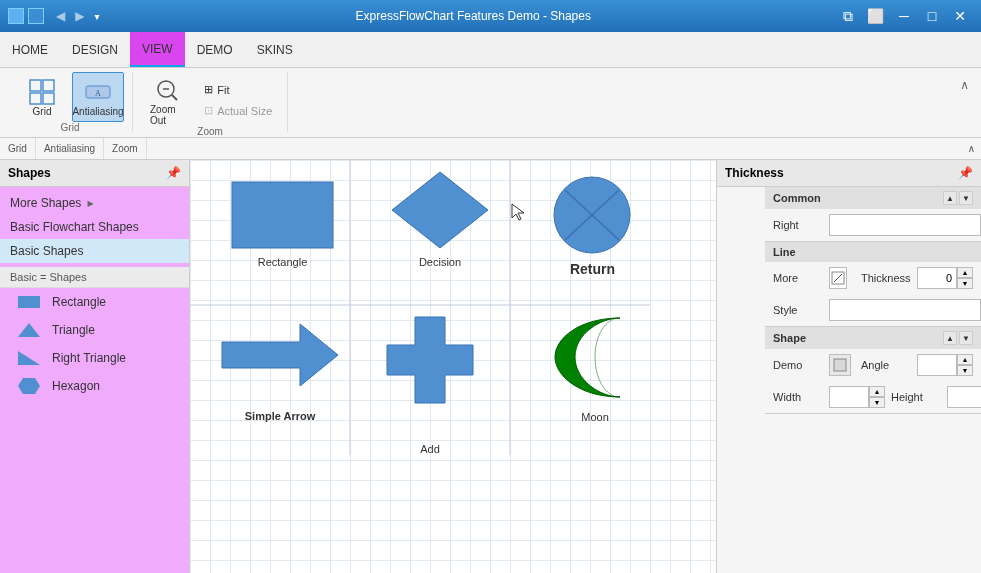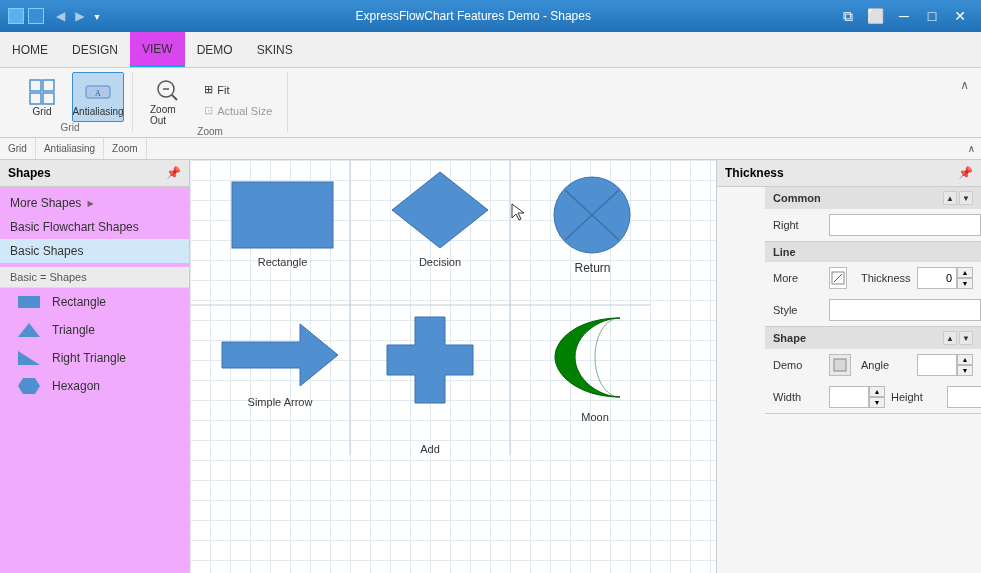--- a/index.html
+++ b/index.html
@@ -439,24 +439,24 @@
         </svg>
         <span style="font-size:11px;color:#333;">Decision</span>
       </div>
 
       <div style="position:absolute;left:360px;top:15px;display:flex;flex-direction:column;align-items:center;gap:6px;">
         <svg width="85" height="80" viewBox="0 0 85 80">
           <circle cx="42" cy="40" r="38" fill="#5090d0" stroke="#3a70b0" stroke-width="1"></circle>
           <line x1="15" y1="15" x2="69" y2="65" stroke="#3a70b0" stroke-width="1.5"></line>
           <line x1="69" y1="15" x2="15" y2="65" stroke="#3a70b0" stroke-width="1.5"></line>
         </svg>
-        <span style="font-size:12px;color:#333;">Return</span>
-      </div>
-
-      <div style="position:absolute;left:30px;top:160px;display:flex;flex-direction:column;align-items:center;gap:6px;">
+        <span style="font-size:14px;color:#333;font-weight:bold;">Return</span>
+      </div>
+
+      <div style="position:absolute;left:30px;top:160px;display:flex;flex-direction:column;align-items:center;gap:20px;font-weight:bold;">
         <svg width="120" height="70" viewBox="0 0 120 70">
           <polygon points="118,35 80,4 80,22 2,22 2,48 80,48 80,66" fill="#5090d0" stroke="#3a70b0" stroke-width="1"></polygon>
         </svg>
         <span style="font-size:11px;color:#333;">Simple Arrow</span>
       </div>
 
       <div style="position:absolute;left:195px;top:155px;display:flex;flex-direction:column;align-items:center;gap:6px;">
         <svg width="90" height="90" viewBox="0 0 90 90">
           <polygon points="30,2 60,2 60,30 88,30 88,60 60,60 60,88 30,88 30,60 2,60 2,30 30,30" fill="#5090d0" stroke="#3a70b0" stroke-width="1"></polygon>
         </svg>

